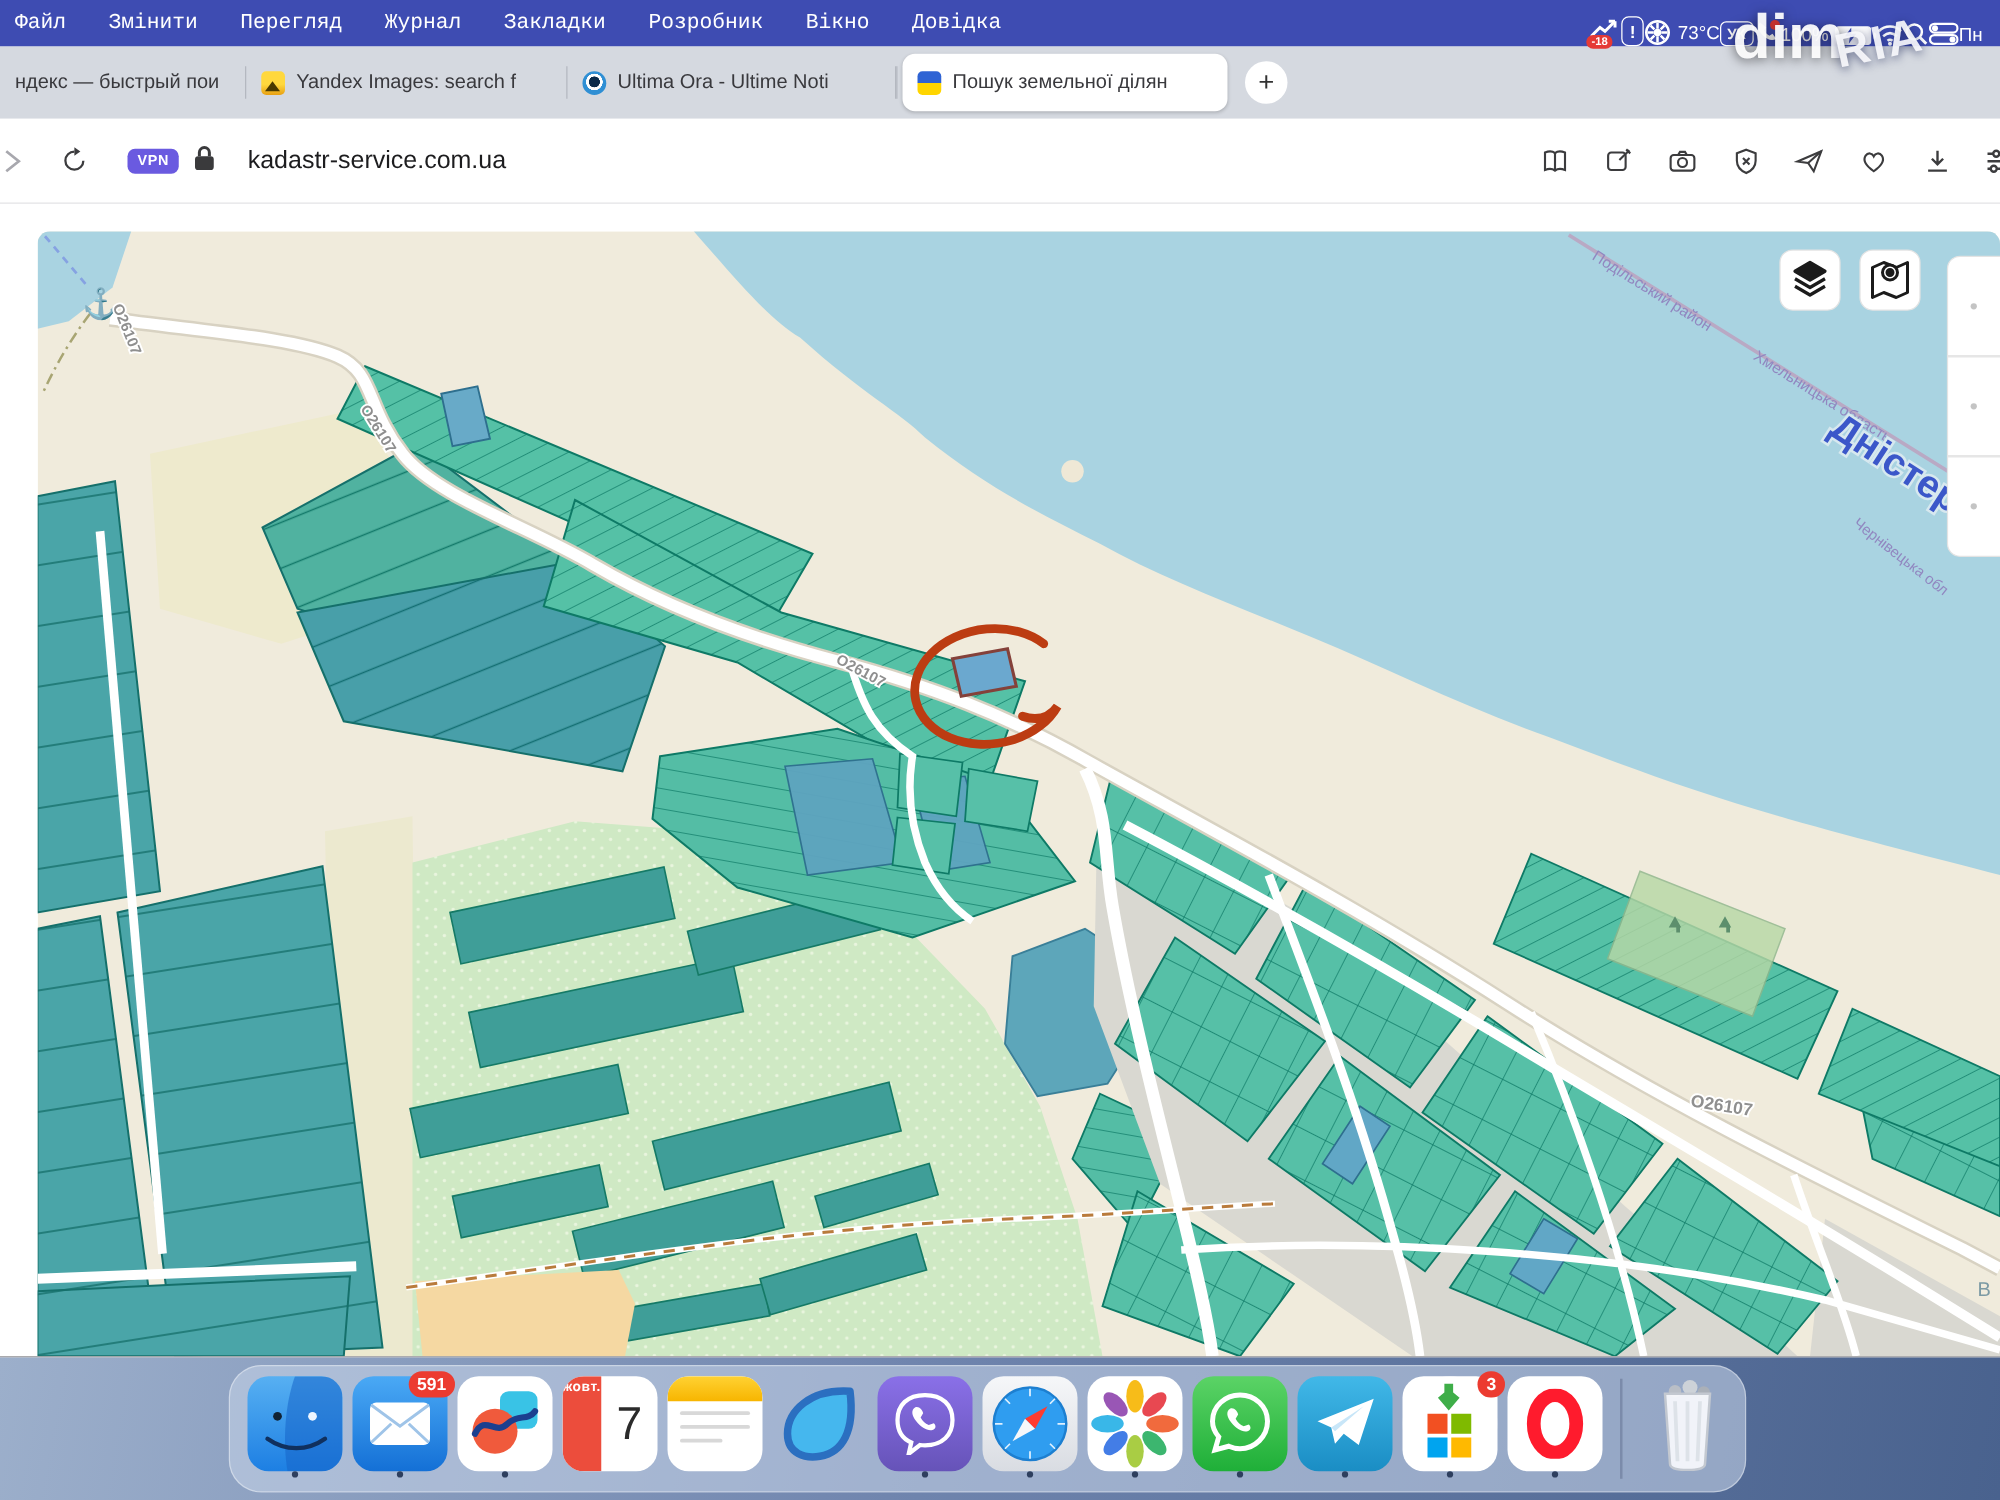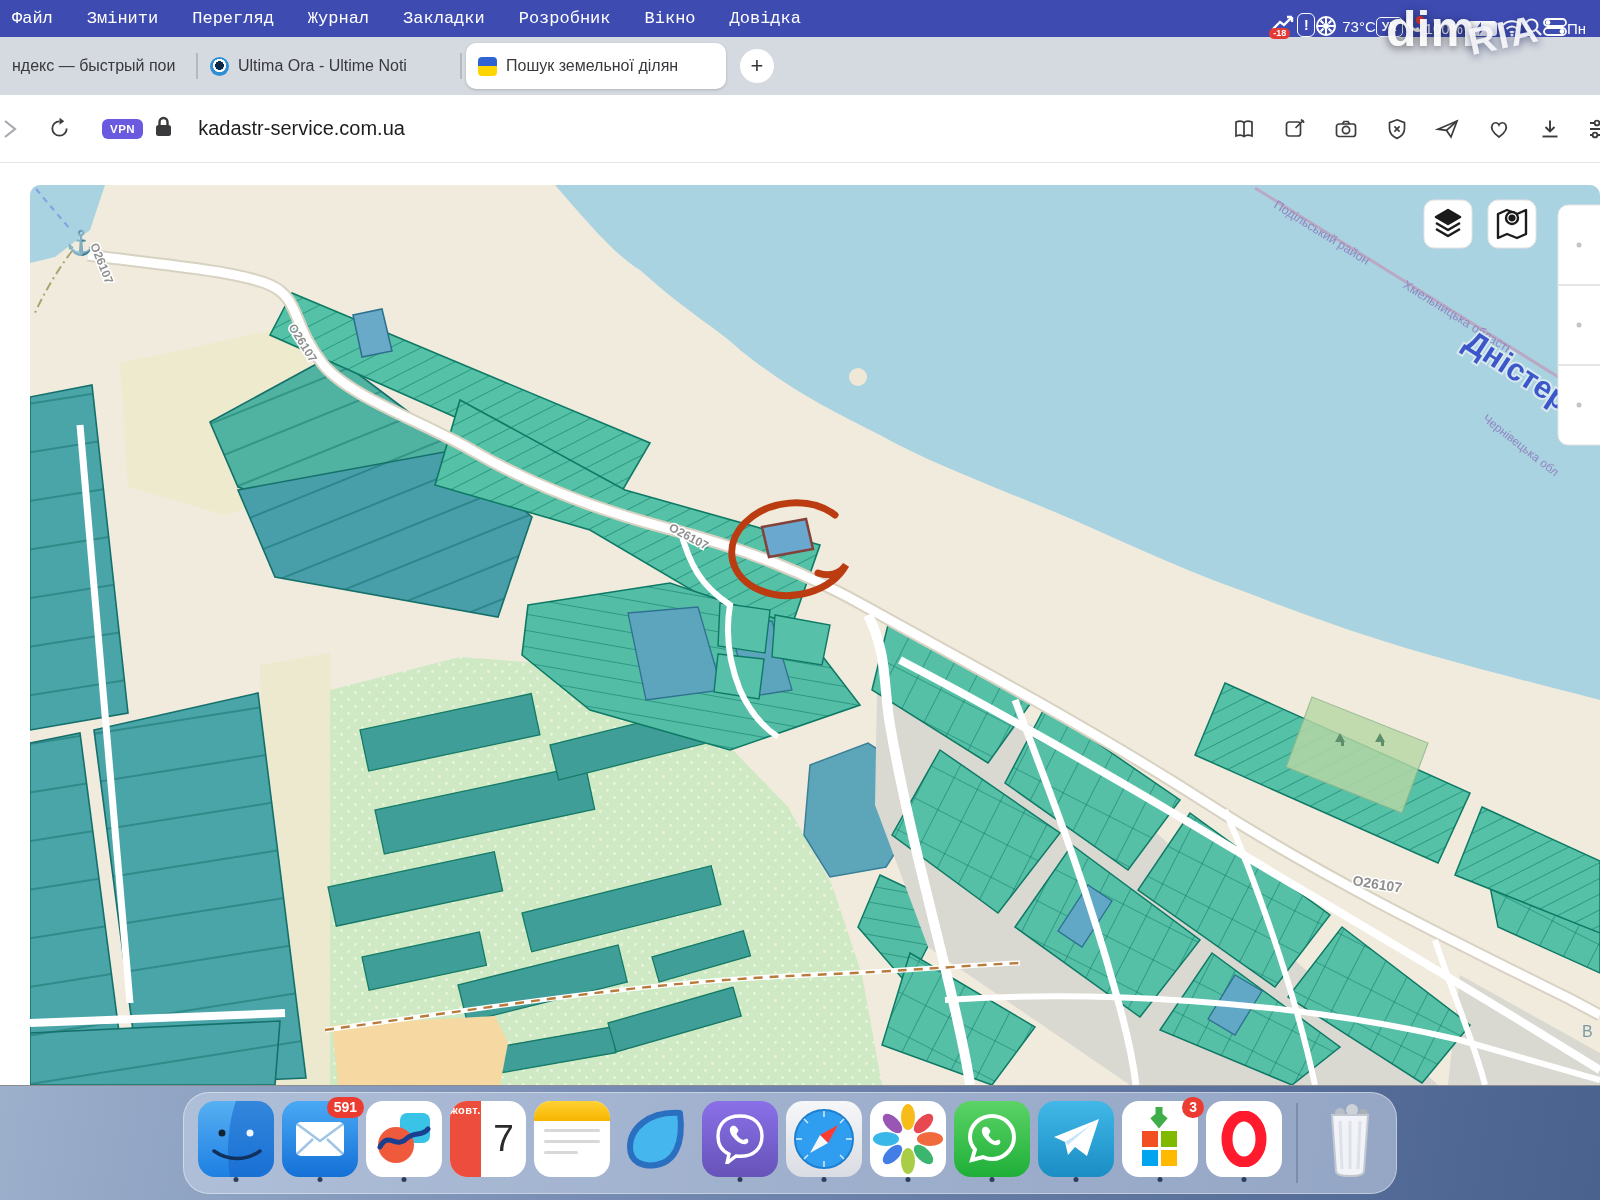--- a/index.html
+++ b/index.html
@@ -180,20 +180,24 @@
   </div>
 
   <div class="wm1">dim</div>
   <div class="wm2">RIA</div>
 
   <div class="tabbar">
     <div class="tab" style="width:172px">
       <span class="tlabel">ндекс — быстрый пои</span>
     </div>
     <div class="tsep"></div>
+    <div class="tab" style="width:232px">
+      <span class="fav fav-img"></span>
+      <span class="tlabel">Yandex Images: search f</span>
+    </div>
     <div class="tsep"></div>
     <div class="tab" style="width:238px">
       <span class="fav fav-uo"></span>
       <span class="tlabel">Ultima Ora - Ultime Noti</span>
     </div>
     <div class="tsep"></div>
     <div class="tsep"></div>
     <div class="tab active" style="width:236px">
       <span class="fav fav-ua"></span>
       <span class="tlabel">Пошук земельної ділян</span>

